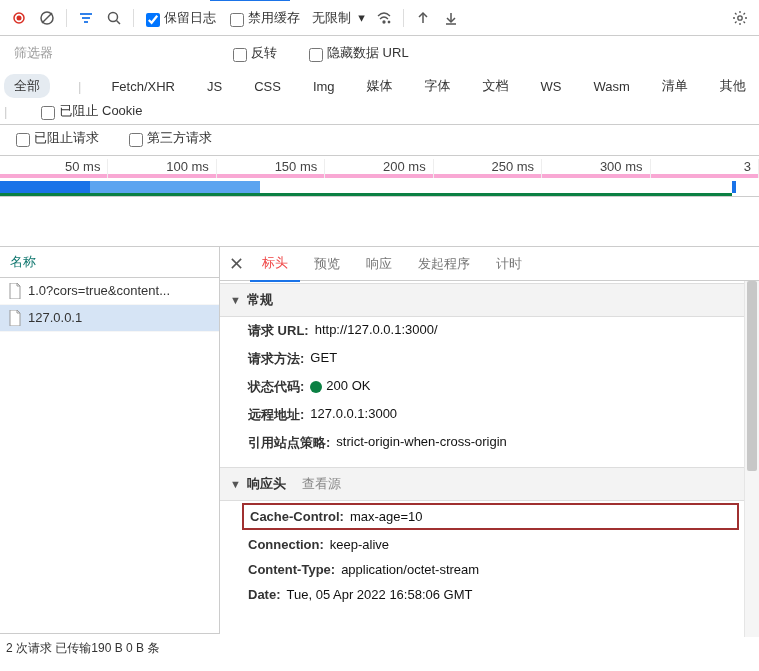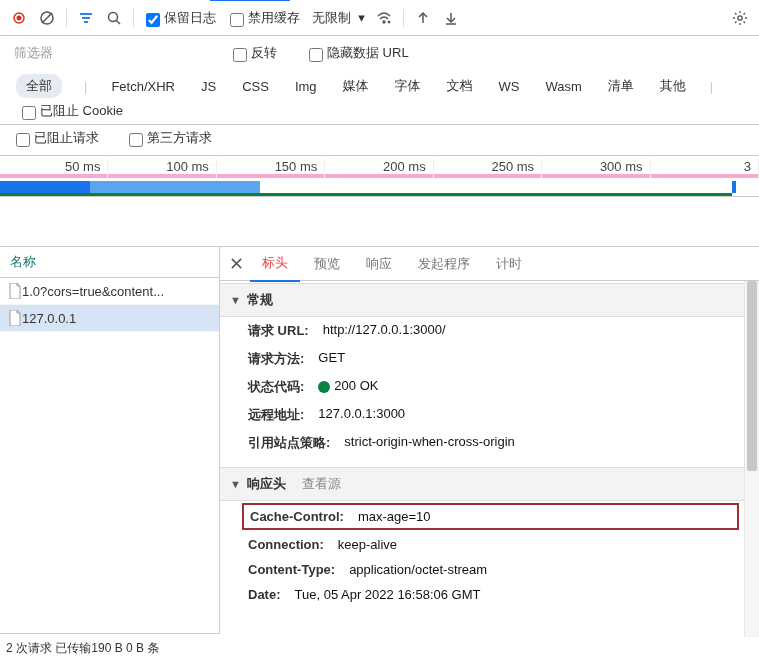--- a/index.html
+++ b/index.html
@@ -7,53 +7,53 @@
     .toolbar{display:flex;align-items:center;padding:4px 6px;border-bottom:1px solid #ccc;gap:2px;height:36px}
     .tb-btn{width:26px;height:26px;display:flex;align-items:center;justify-content:center;border-radius:3px;cursor:pointer;color:#555}
     .tb-btn svg{width:16px;height:16px}
     .tb-sep{width:1px;height:18px;background:#ddd;margin:0 4px}
     .cb{display:flex;align-items:flex-end;gap:4px;padding:0 6px;color:#333;cursor:pointer}
     .cb input{width:14px;height:14px}
     .throttle{padding:2px 4px;color:#333}
     .gear{margin-left:auto}
     .filter-row{display:flex;align-items:center;padding:6px 10px;gap:20px}
     .filter-input{color:#999;padding:2px 4px}
-    .type-row{display:flex;align-items:center;flex-wrap:wrap;padding:4px 16px;gap:4px 22px;border-bottom:1px solid #ccc}
+    .type-row{display:flex;align-items:center;flex-wrap:wrap;padding:4px 4px;gap:4px 28px;border-bottom:1px solid #ccc}
     .pill{padding:3px 10px;border-radius:10px;cursor:pointer}
     .pill.active{background:#e5ebf1}
     .type-link{color:#333;cursor:pointer;padding:2px 2px}
     .type-row2{display:flex;align-items:center;padding:4px 10px 8px;gap:18px;border-bottom:1px solid #ccc}
     .timeline{border-bottom:1px solid #ccc;position:relative}
     .ticks{display:flex;height:22px;align-items:flex-end;border-bottom:4px solid #f9a8d4}
     .tick{flex:1;text-align:right;padding-right:8px;color:#444;font-size:13px;position:relative}
     .tick::after{content:"";position:absolute;right:0;top:0;width:1px;height:22px;background:#eee}
     .bars{position:relative;height:18px;background:#fff}
     .bar-blue{position:absolute;top:3px;height:12px;background:#1a73e8}
     .bar-blue2{position:absolute;top:3px;height:12px;background:#5ba4f0}
     .bar-green{position:absolute;top:15px;height:3px;background:#0b8043}
     .bar-thin-blue{position:absolute;top:3px;height:12px;background:#1a73e8;width:4px}
     .timeline-lower{height:50px;border-bottom:1px solid #ccc}
     .content{display:flex;height:390px}
     .left-pane{width:220px;border-right:1px solid #ccc;display:flex;flex-direction:column}
     .lp-head{padding:6px 10px;border-bottom:1px solid #ccc;color:#0f766e}
     .lp-list{flex:1;overflow:auto}
-    .lp-item{display:flex;align-items:center;padding:5px 8px;cursor:pointer;border-bottom:1px solid #f6f6f6}
+    .lp-item{display:flex;gap:6px;padding:5px 8px;cursor:pointer;border-bottom:1px solid #f6f6f6}
     .lp-item.sel{background:#d6e4f5}
     .file-icon{width:14px;height:16px;flex-shrink:0}
     .lp-item span{white-space:nowrap;overflow:hidden;text-overflow:ellipsis}
     .right-pane{flex:1;display:flex;flex-direction:column;position:relative}
     .tabs{display:flex;align-items:center;border-bottom:1px solid #ccc;padding:0 4px;height:34px;gap:2px}
     .close-x{width:24px;height:24px;display:flex;align-items:center;justify-content:center;cursor:pointer;color:#666}
     .tab{padding:8px 12px;color:#777;cursor:pointer}
     .tab.active{color:#ef4444;border-bottom:2px solid #1a73e8;margin-bottom:-1px}
     .detail{flex:1;overflow:auto;padding:2px 0 0 0}
     .section-hdr{display:flex;align-items:center;gap:6px;padding:7px 10px;font-weight:bold;background:#f3f3f3;border-top:1px solid #ddd;border-bottom:1px solid #ddd}
     .section-hdr .tri{font-size:11px;color:#555}
     .view-src{color:#888;font-weight:normal;margin-left:10px}
-    .kv{padding:5px 10px 5px 28px;display:flex;gap:14px;font-family:Consolas,monospace;font-size:13px}
+    .kv{padding:5px 10px 5px 28px;display:flex;gap:6px;font-family:Consolas,monospace;font-size:13px}
     .kv .k{font-weight:bold}
     .kv .v{color:#111}
     .status-dot{display:inline-block;width:12px;height:12px;border-radius:50%;background:#0b8043;margin-right:4px;vertical-align:middle}
     .highlight{border:2px solid #a03030;margin:2px 20px 2px 22px;padding:4px 6px}
     .highlight .kv{padding:0}
     .scroll-v{position:absolute;right:0;top:34px;bottom:0;width:15px;background:#f5f5f5;border-left:1px solid #e5e5e5}
     .scroll-thumb{position:absolute;left:2px;right:2px;top:0;height:190px;background:#c7c7c7;border-radius:2px}
     .footer{position:absolute;left:0;bottom:8px;padding:6px 6px;color:#333;background:#fff;border-top:1px solid #ccc;width:220px;font-size:12px}
     .blue-top{position:absolute;top:-2px;left:210px;width:80px;height:3px;background:#1a73e8}
   </style>

